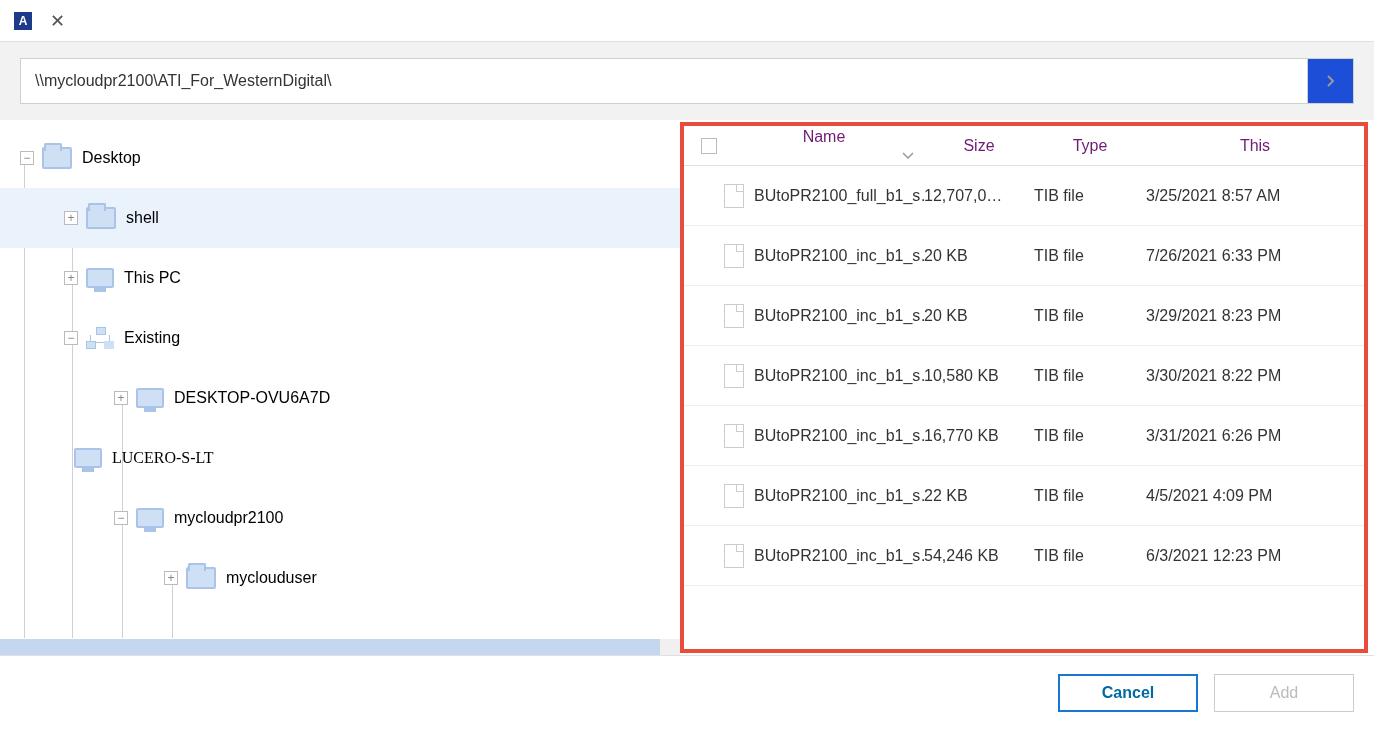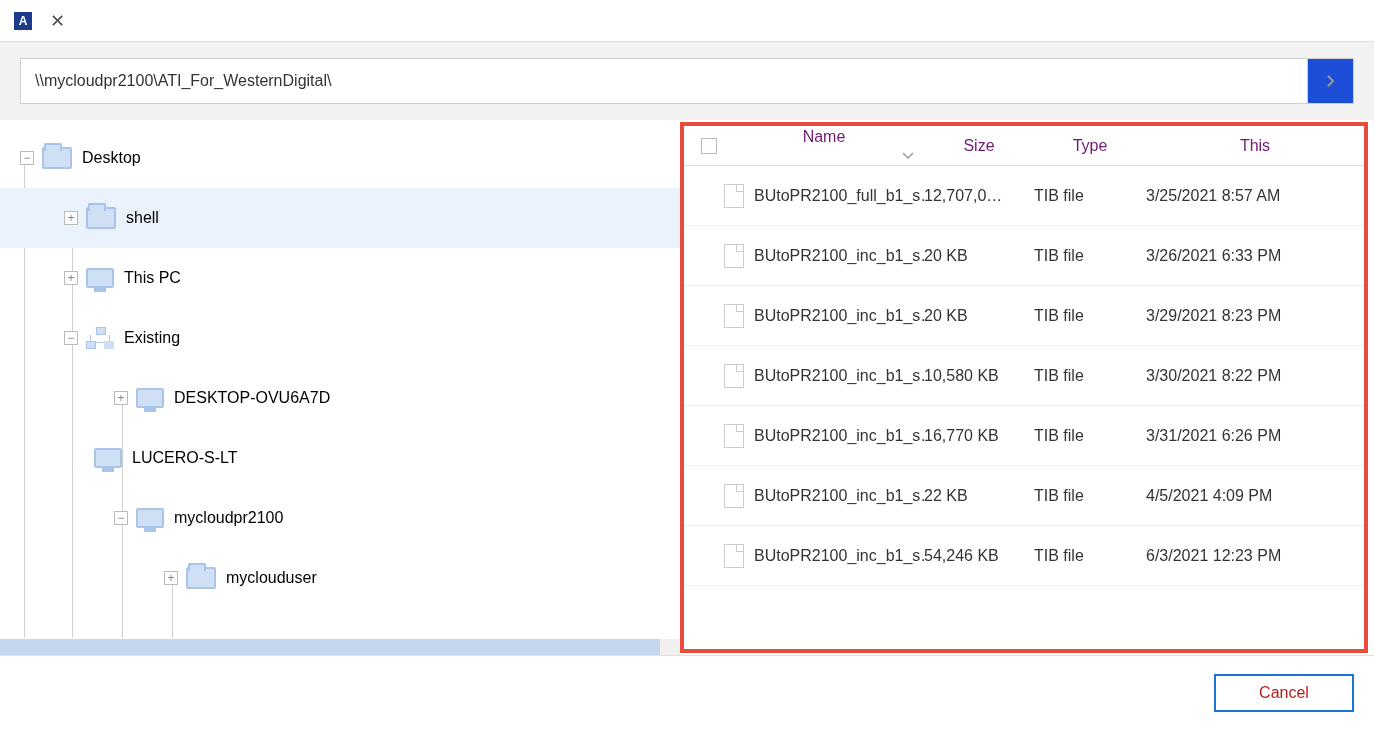--- a/index.html
+++ b/index.html
@@ -63,21 +63,21 @@
 .checkbox-sq { width: 16px; height: 16px; border: 1px solid #bbb; background: #fff; }
 
 .file-row { display: flex; height: 60px; align-items: center; border-bottom: 1px solid #eee; padding-left: 10px; cursor: pointer; }
 .file-row .col { font-size: 16px; color: #333; white-space: nowrap; overflow: hidden; text-overflow: ellipsis; }
 .file-icon { width: 20px; height: 24px; border: 1px solid #ccc; background: #fff; margin-right: 10px; position: relative; flex-shrink: 0; }
 .file-icon::before { content: ""; position: absolute; top: 0; right: 0; width: 6px; height: 6px; background: #fff; border-left: 1px solid #ccc; border-bottom: 1px solid #ccc; }
 
 
 .footer { display: flex; justify-content: flex-end; align-items: center; padding: 18px 20px; gap: 16px; }
 .btn { width: 140px; height: 38px; display: flex; align-items: center; justify-content: center; font-size: 16px; cursor: pointer; background: #fff; }
-.btn-cancel { border: 2px solid #1976d2; color: #b91c1c; }
+.btn-cancel { border: 2px solid #1976d2; color: #0369a1; font-weight: bold; }
 .btn-add { border: 1px solid #ccc; color: #bbb; cursor: default; }
 
 
 .vline { position: absolute; width: 1px; background: #d0d0d0; }
 
 
 .tree-scrollbar { position: absolute; bottom: 0; left: 0; right: 0; height: 16px; background: #f0f0f0; }
 .tree-scrollbar-thumb { height: 100%; background: #c5d6ef; width: 97%; }
 </style>
 </head>
@@ -134,21 +134,21 @@
           </span>
         <span class="tree-label">Existing</span>
       </div>
 
       <div class="tree-row indent-2" style="padding-left:114px;">
         <span class="expander">+</span>
         <span class="monitor-icon tree-icon"></span>
         <span class="tree-label">DESKTOP-OVU6A7D</span>
       </div>
 
-      <div class="tree-row indent-2" style="padding-left:72px;">
+      <div class="tree-row indent-2" style="padding-left:52px;font-family:Liberation Serif, serif;">
         <span class="expander blank"></span>
         <span class="monitor-icon tree-icon"></span>
         <span class="tree-label">LUCERO-S-LT</span>
       </div>
 
       <div class="tree-row indent-2" style="padding-left:114px;">
         <span class="expander">−</span>
         <span class="monitor-icon tree-icon"></span>
         <span class="tree-label">mycloudpr2100</span>
       </div>
@@ -195,21 +195,21 @@
           <div class="col col-date">3/25/2021 8:57 AM</div>
         </div>
         <div class="file-row">
           <div class="col col-check"></div>
           <div class="col col-name" style="display:flex;align-items:center;">
             <span class="file-icon"></span>
             <span>BUtoPR2100_inc_b1_s…</span>
           </div>
           <div class="col col-size">20 KB</div>
           <div class="col col-type">TIB file</div>
-          <div class="col col-date">3/26/2021 6:33 PM</div>
+          <div class="col col-date">7/26/2021 6:33 PM</div>
         </div>
         <div class="file-row">
           <div class="col col-check"></div>
           <div class="col col-name" style="display:flex;align-items:center;">
             <span class="file-icon"></span>
             <span>BUtoPR2100_inc_b1_s…</span>
           </div>
           <div class="col col-size">20 KB</div>
           <div class="col col-type">TIB file</div>
           <div class="col col-date">3/29/2021 8:23 PM</div>
@@ -254,13 +254,14 @@
           <div class="col col-type">TIB file</div>
           <div class="col col-date">6/3/2021 12:23 PM</div>
         </div>
       </div>
   </div>
 
 </div>
 
 <div class="footer">
   <div class="btn btn-cancel">Cancel</div>
+  <div class="btn btn-add">Add</div>
 </div>
 
 </body></html>

